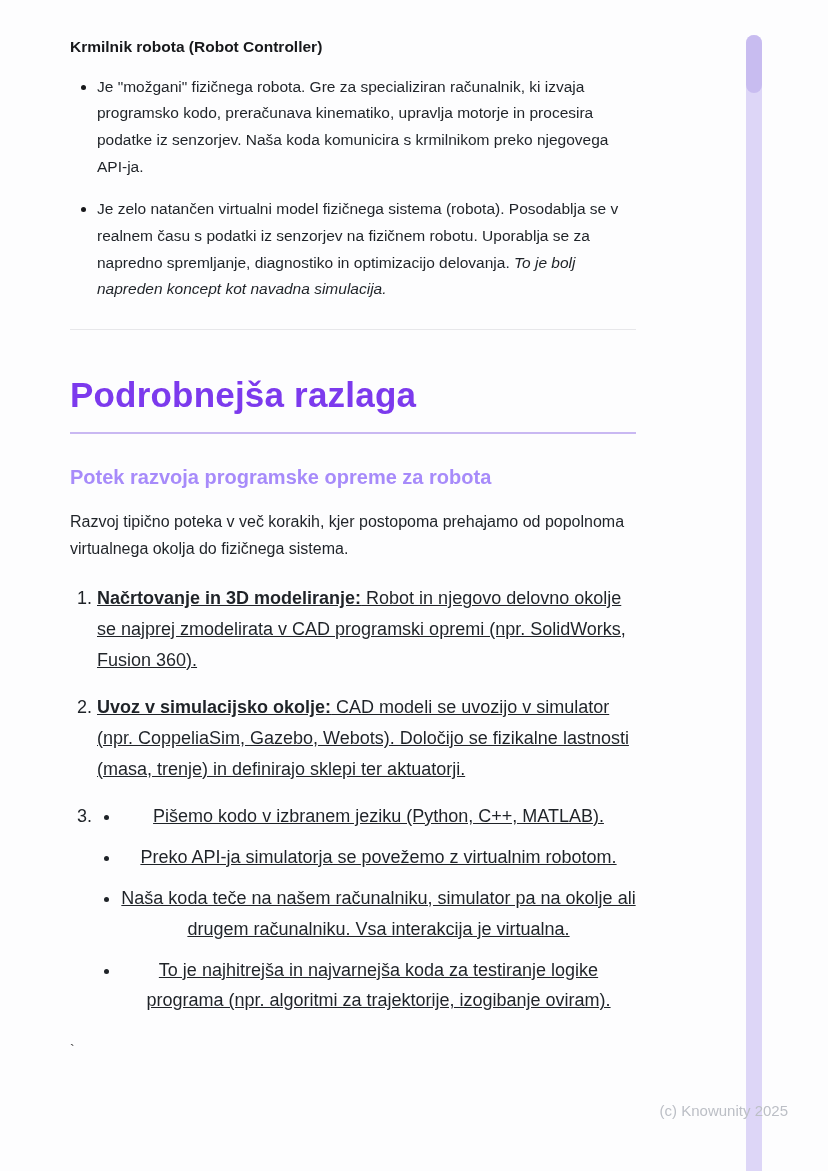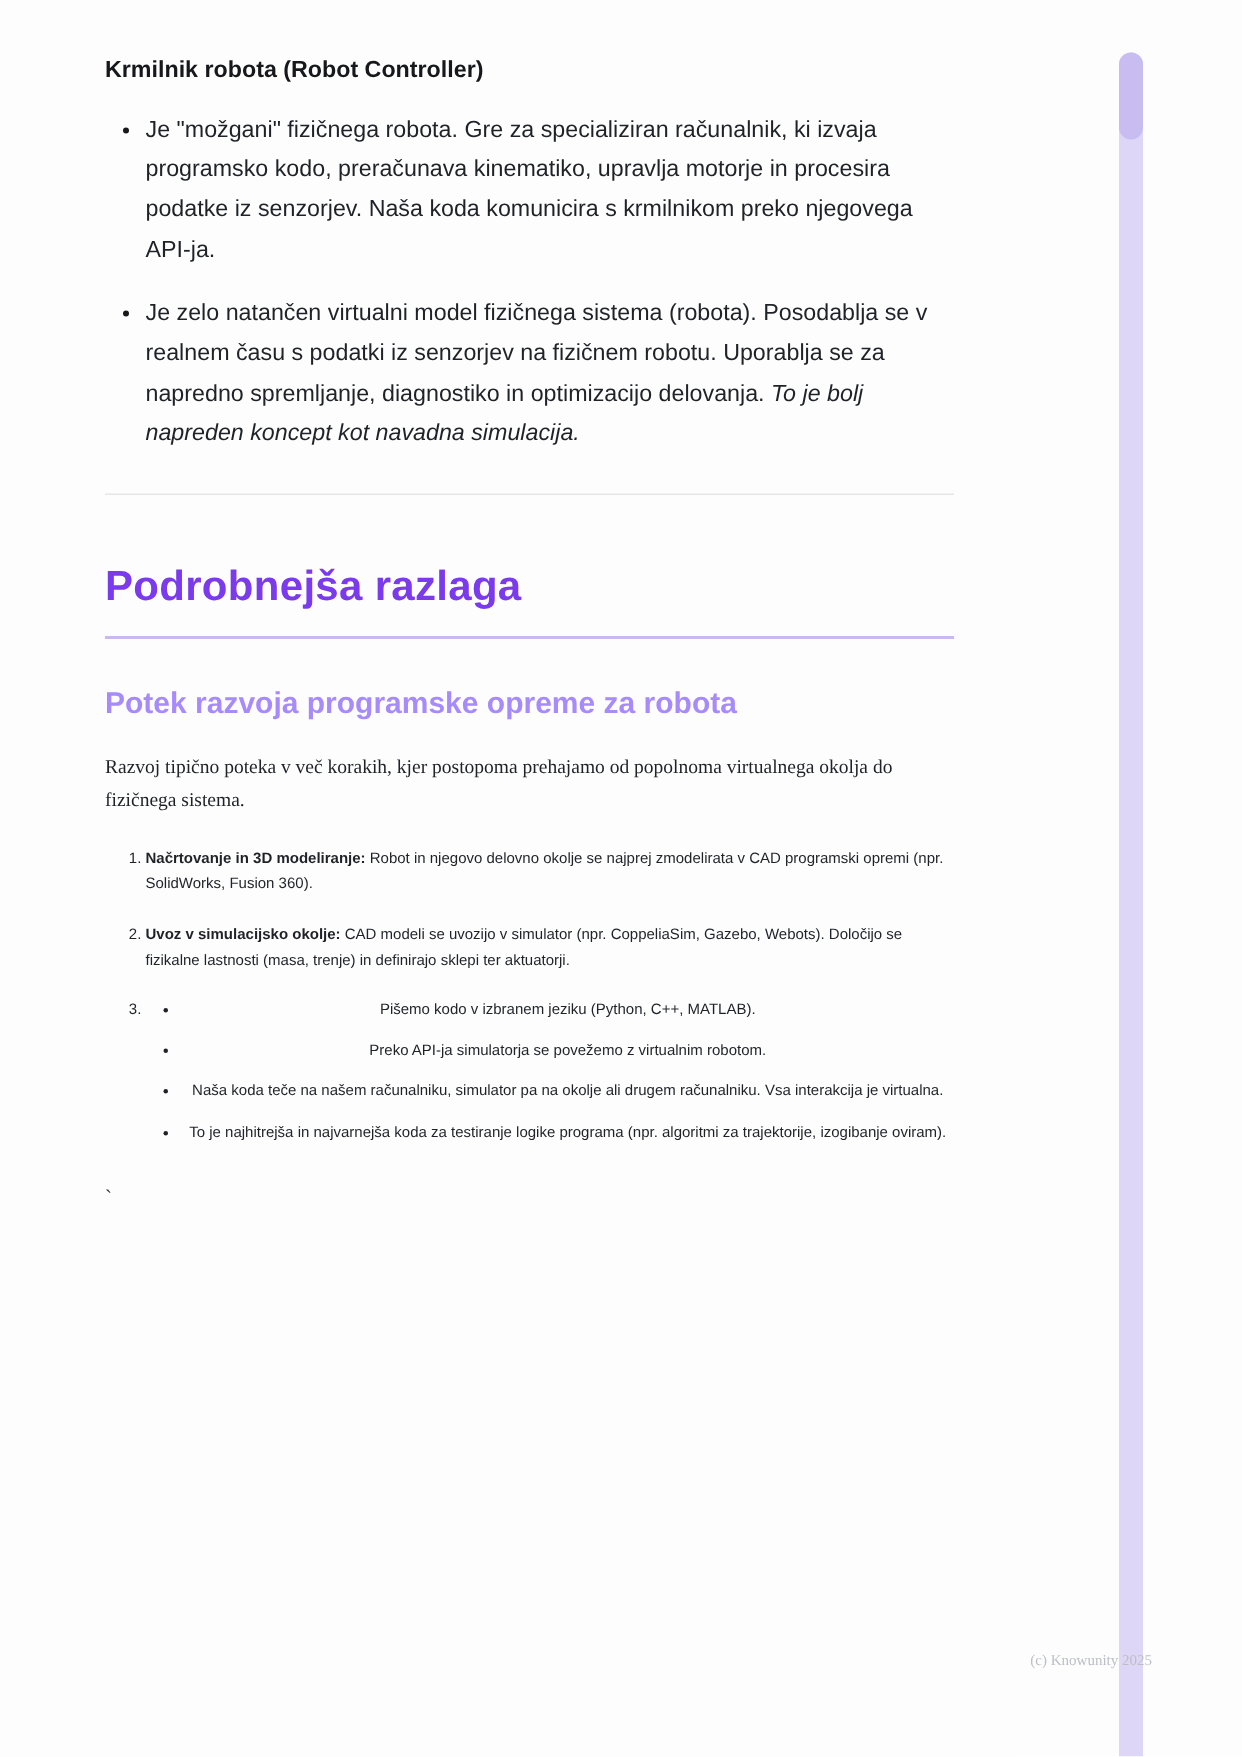--- a/index.html
+++ b/index.html
@@ -38,50 +38,50 @@
   }
   ul.bullets > li { margin-bottom: 14px; }
   ul.bullets > li::marker { color: #17181b; }
   .italic { font-style: italic; }
   hr.gray-divider {
     border: none;
     border-top: 1px solid #e7e7ea;
     margin: 26px 0 0 0;
   }
   h1.main-heading {
-    font-size: 28px;
+    font-size: 35px;
     font-weight: 800;
     color: #7c3aed;
     margin: 44px 0 0 0;
     line-height: 1.2;
     letter-spacing: 0.2px;
   }
   hr.purple-divider {
     border: none;
     border-top: 2px solid #c9b8f2;
     margin: 16px 0 0 0;
   }
   h2.sub-heading {
     font-size: 20px;
     font-weight: 700;
     color: #a78bfa;
     margin: 30px 0 12px 0;
     line-height: 1.3;
   }
   p.intro {
-    font-size: 13px;
+    font-size: 16px;
     line-height: 1.72;
     margin: 18px 0 0 0;
-    font-family: Liberation Serif, serif;
   }
   ol.steps {
     margin: 20px 0 0 0;
     padding-left: 27px;
-    font-size: 10px;
+    font-size: 18px;
     line-height: 1.72;
+    text-decoration: underline;
   }
   ol.steps > li { margin-bottom: 16px; }
   .b { font-weight: 700; }
   ul.sub-bullets {
     margin: 8px 0 0 0;
     padding-left: 24px;
     list-style-type: disc;
   }
   ul.sub-bullets > li { margin-bottom: 10px; text-align: center; }
   .stray-char {
@@ -104,25 +104,24 @@
     top: 0;
     left: 0;
     width: 16px;
     height: 58px;
     background: #c8bcf0;
     border-radius: 8px;
   }
   .footer-credit {
     position: absolute;
     top: 1102px;
-    right: 60px;
-    font-size: 10px;
+    right: 40px;
+    font-size: 15px;
     color: #bcbfc6;
     z-index: 2;
-    font-family: Liberation Serif, serif;
   }
 </style>
 </head>
 <body>
 
 <div class="page">
 
   <div class="content">
 
     <h3 class="sec-heading">Krmilnik robota (Robot Controller)</h3>

